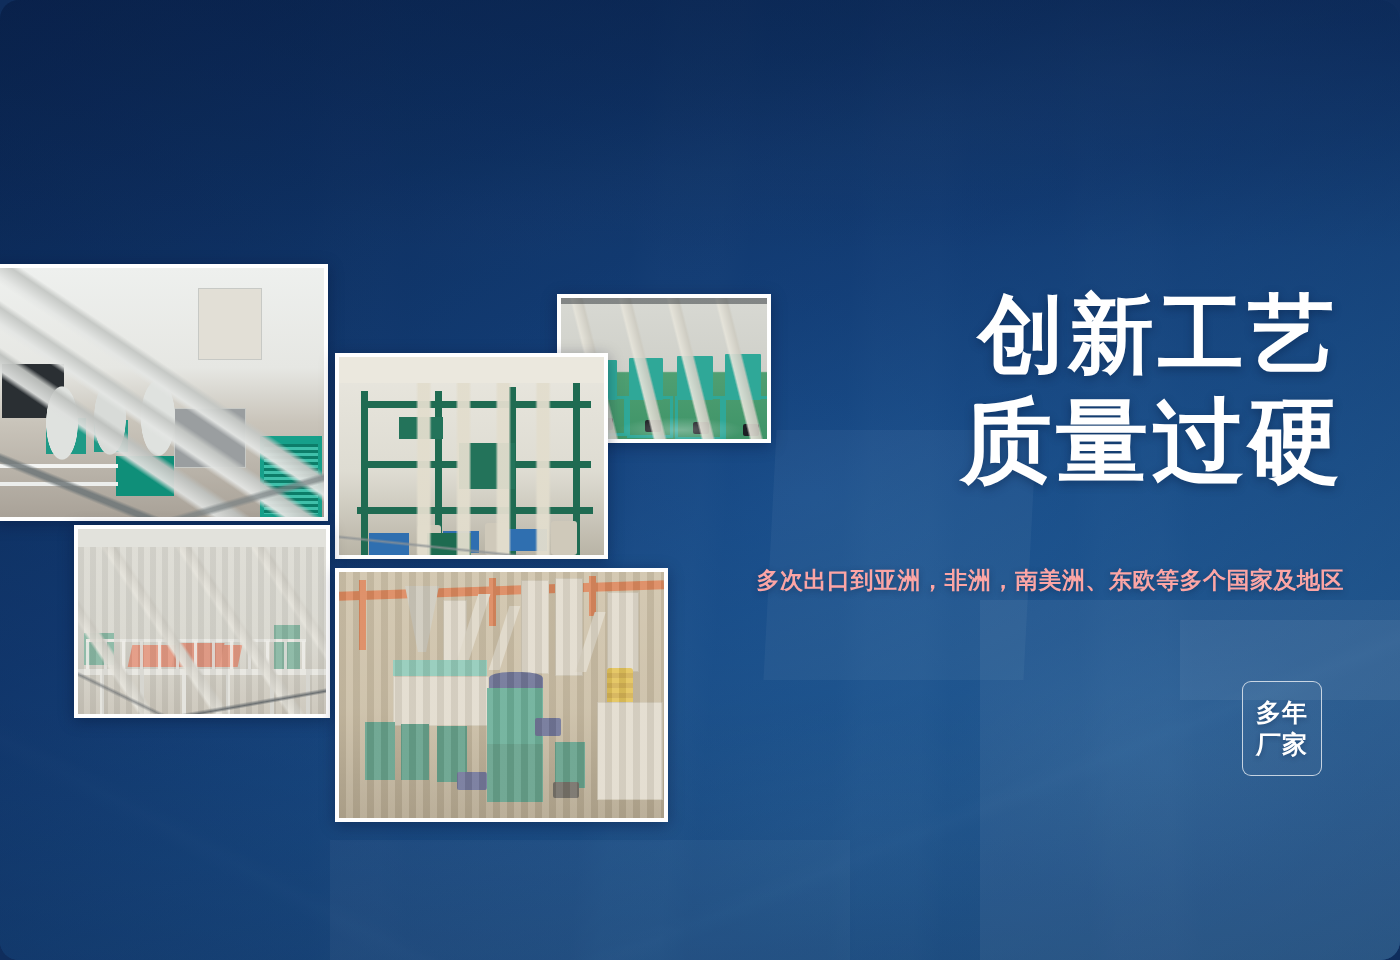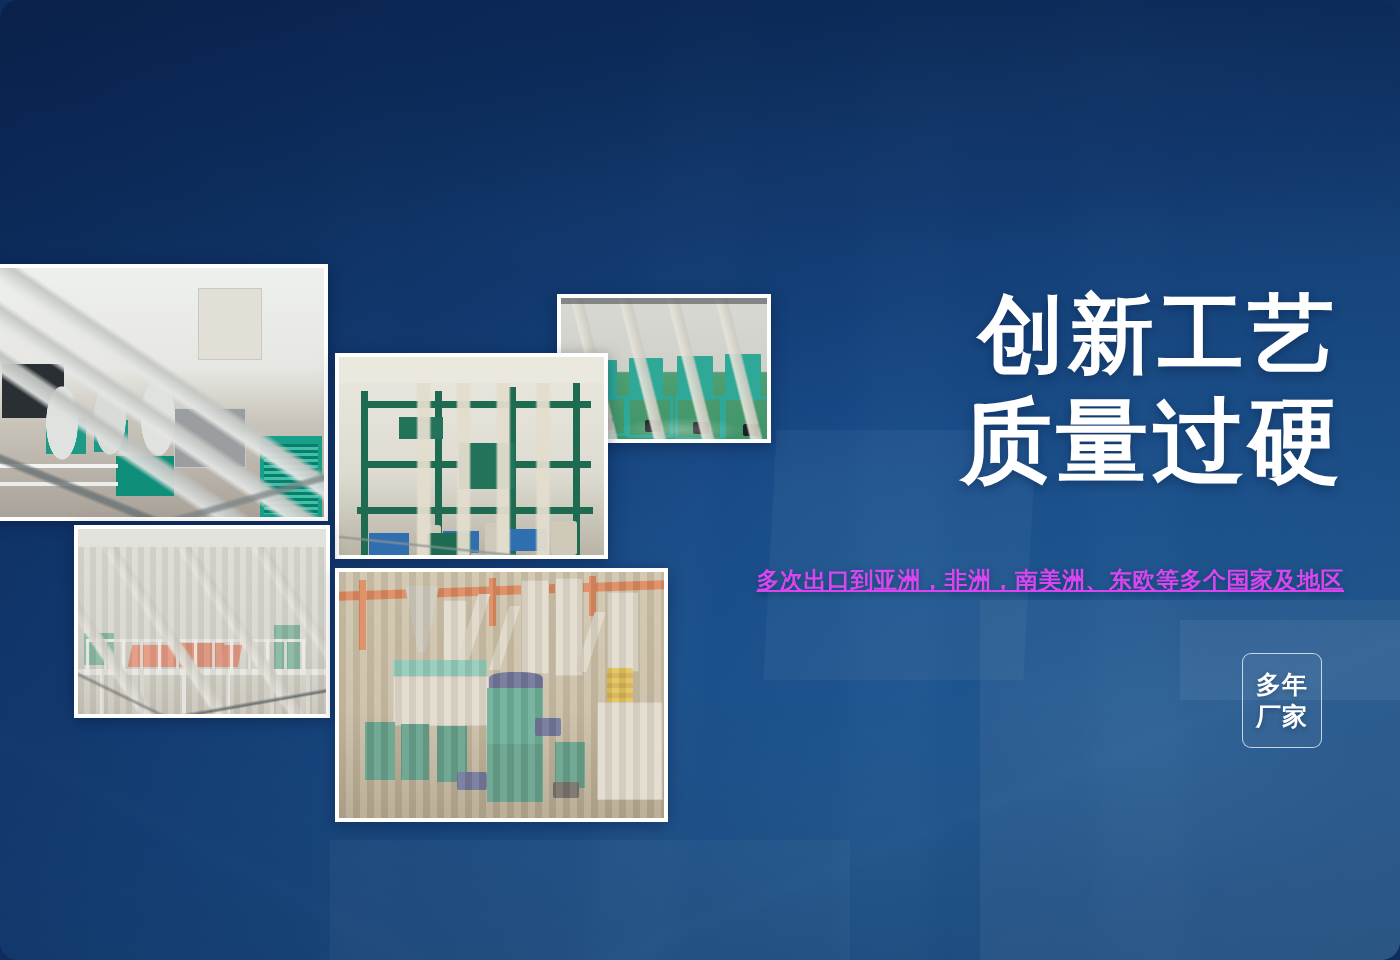--- a/index.html
+++ b/index.html
@@ -176,27 +176,27 @@
 
   
   .content{position:absolute;left:0;top:0;width:1400px;height:960px;}
   .headline{position:absolute;right:56px;top:286px;width:640px;text-align:right;}
   .hl-line{display:block;color:#ffffff;font-weight:bold;line-height:1.12;
     letter-spacing:4px;white-space:nowrap;
     text-shadow:0 3px 10px rgba(4,22,52,.38);}
   .hl-1{font-size:86px;padding-right:6px;}
   .hl-2{font-size:92px;margin-top:8px;}
   .subtitle{position:absolute;right:56px;top:565px;width:700px;text-align:right;
-    color:#d946ef;font-size:23px;font-weight:bold;letter-spacing:.5px;white-space:nowrap;
-    text-shadow:0 2px 6px rgba(4,22,52,.35);text-decoration:underline;}
+    color:#fca5a5;font-size:23px;font-weight:bold;letter-spacing:.5px;white-space:nowrap;
+    text-shadow:0 2px 6px rgba(4,22,52,.35);}
 
   .pills{position:absolute;right:78px;top:653px;display:flex;gap:26px;}
   .pill{width:78px;height:93px;border:1.5px solid rgba(255,255,255,.72);border-radius:9px;
     display:flex;flex-direction:column;align-items:center;justify-content:center;
-    background:rgba(255,255,255,.035);}
+    background:rgba(255,255,255,.035);margin-top:28px;}
   .pill span{display:block;color:#ffffff;font-size:25px;font-weight:bold;line-height:1.28;
     letter-spacing:1px;text-shadow:0 2px 5px rgba(4,22,52,.3);}
 </style>
 </head>
 <body>
 
 <div class="banner">
 
   <div class="bg">
     <div class="bg-photo"></div>

